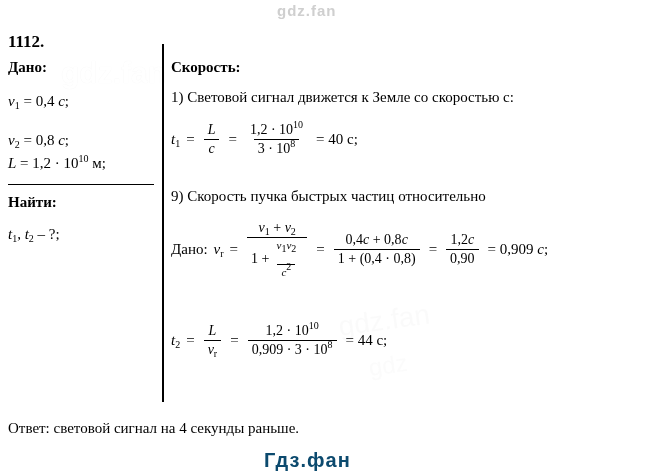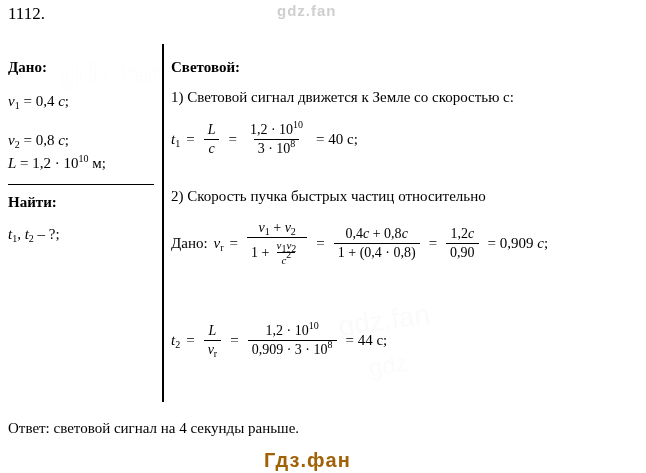--- a/index.html
+++ b/index.html
@@ -57,40 +57,40 @@
   }
   .wm-4 {
     left: 336px;
     top: 381px;
     font-size: 30px;
   }
   .wm-bottom {
     left: 264px;
     top: 449px;
     font-size: 20px;
-    color: #a16207;
+    color: #0c4a6e;
     letter-spacing: 1px;
   }
   .wm-faint {
     position: absolute;
     left: 330px;
     top: 296px;
     width: 250px;
     height: 90px;
     pointer-events: none;
     opacity: 0.35;
   }
 
   
   .task-no {
     position: absolute;
     left: 8px;
-    top: 4px;
-    font-family: "Liberation Serif", serif;
-    font-weight: normal;
+    top: 32px;
+    font-family: "Liberation Serif", serif;
+    font-weight: bold;
     font-size: 17px;
   }
 
   
   .vdivider {
     position: absolute;
     left: 162px;
     top: 44px;
     width: 2px;
     height: 358px;
@@ -217,51 +217,51 @@
   </div>
   <div class="eq left-L">
     <span class="it">L</span> = 1,2 · 10<sup>10</sup> м;
   </div>
 
   <div class="lbl left-nayti">Найти:</div>
   <div class="eq left-find">
     <span class="it">t</span><sub>1</sub>, <span class="it">t</span><sub>2</sub> – ?;
   </div>
 
-  <div class="lbl reshenie">Световой:</div>
+  <div class="lbl reshenie">Скорость:</div>
 
   <div class="step1">1) Световой сигнал движется к Земле со скоростью c:</div>
 
   <div class="formula1 mrow">
     <span><span class="var">t</span><sub>1</sub></span>
     <span class="op">=</span>
     <span class="frac">
       <span class="num"><span class="var">L</span></span>
       <span class="den"><span class="var">c</span></span>
     </span>
     <span class="op">=</span>
     <span class="frac">
       <span class="num">1,2 · 10<sup>10</sup></span>
       <span class="den">3 · 10<sup>8</sup></span>
     </span>
     <span class="op">= 40 с;</span>
   </div>
 
-  <div class="step2">2) Скорость пучка быстрых частиц относительно</div>
+  <div class="step2">9) Скорость пучка быстрых частиц относительно</div>
 
   <div class="formula2 mrow">
     <span>Дано:</span>
     <span style="width:6px"></span>
     <span><span class="var">v</span><sub>r</sub></span>
     <span class="op">=</span>
     <span class="frac">
       <span class="num"><span class="var">v</span><sub>1</sub> + <span class="var">v</span><sub>2</sub></span>
       <span class="den" style="display:flex;align-items:center;justify-content:center;">
         1 +
-        <span class="frac small" style="margin-left:3px;">
+        <span class="frac small" style="margin-left:3px;gap:12px;">
           <span class="num"><span class="var">v</span><sub>1</sub><span class="var">v</span><sub>2</sub></span>
           <span class="den"><span class="var">c</span><sup>2</sup></span>
         </span>
       </span>
     </span>
     <span class="op">=</span>
     <span class="frac">
       <span class="num">0,4<span class="var">c</span> + 0,8<span class="var">c</span></span>
       <span class="den">1 + (0,4 · 0,8)</span>
     </span>

